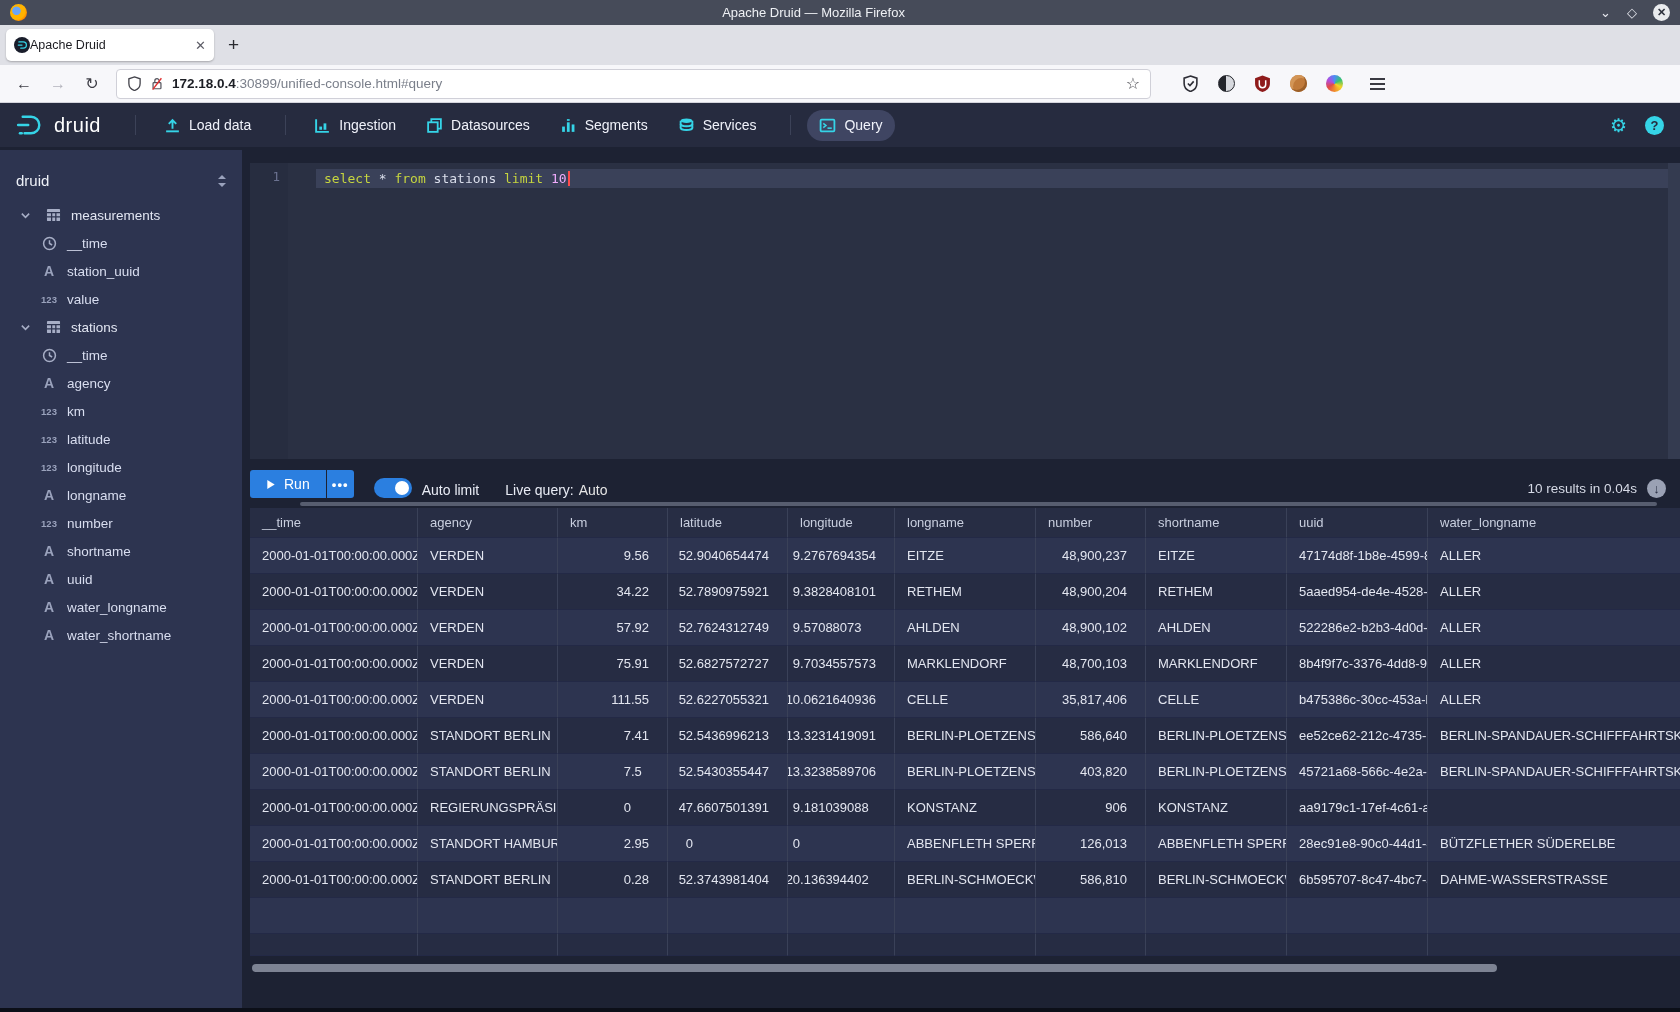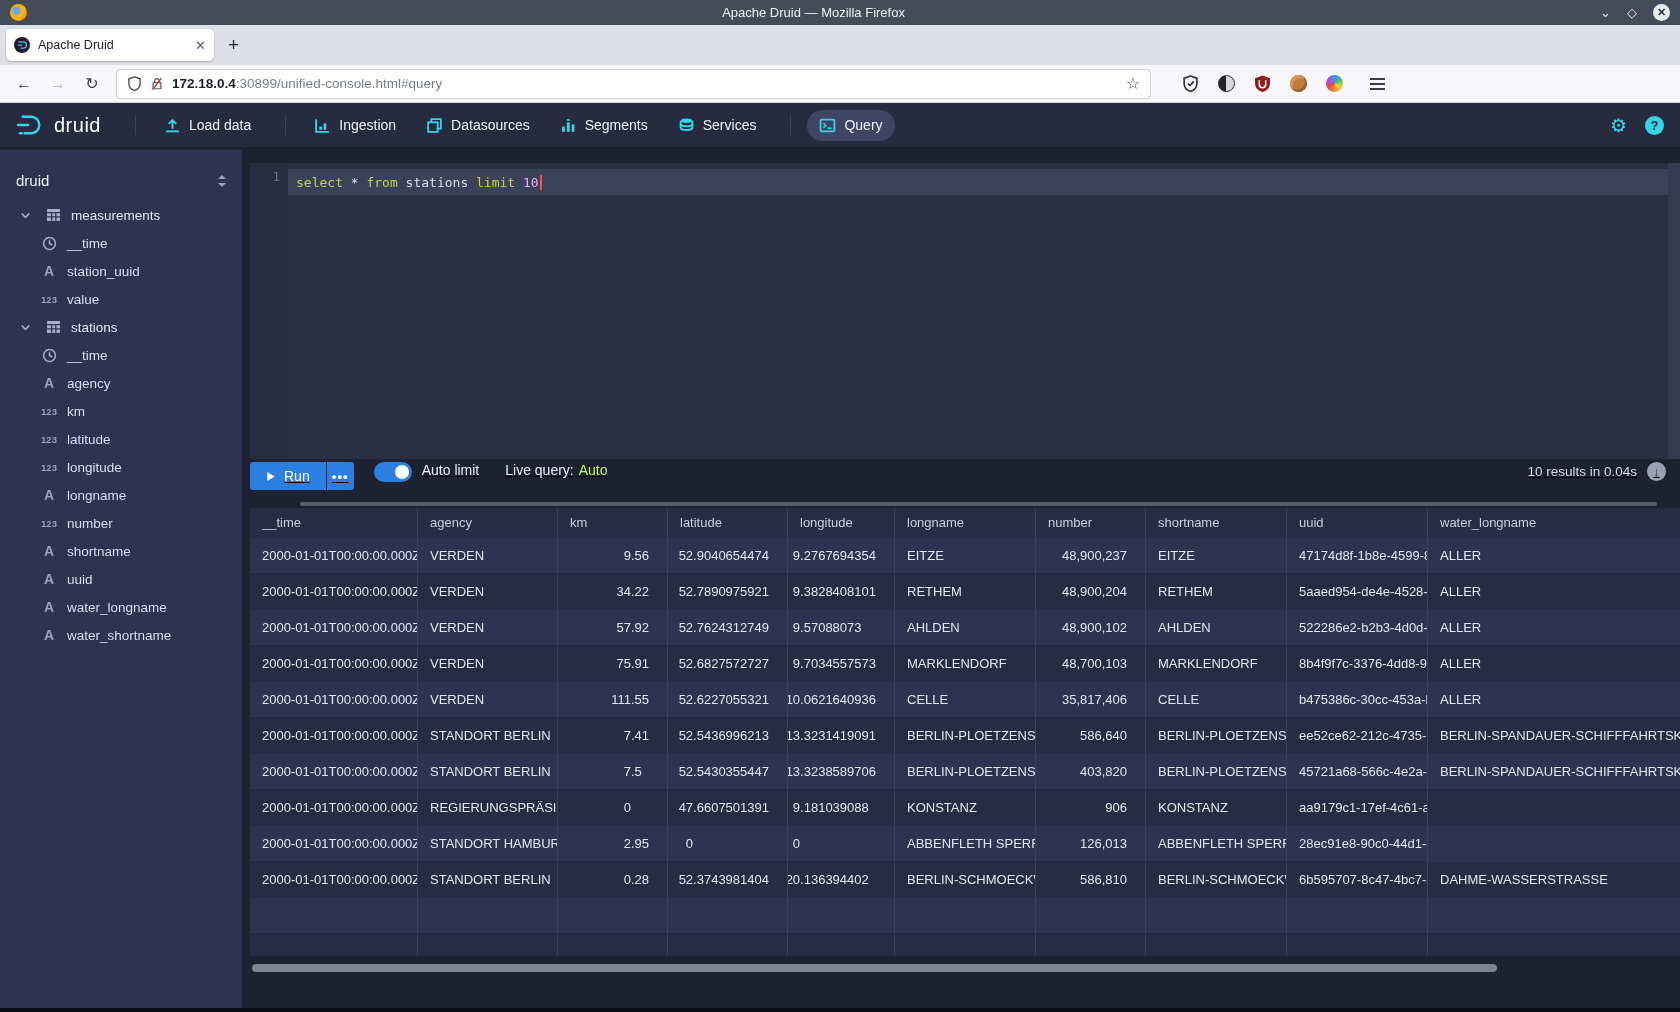--- a/index.html
+++ b/index.html
@@ -10,21 +10,21 @@
   .titlebar { height:25px; background:#464b59; display:flex; align-items:center; padding:0 10px; }
   .ff-logo { width:17px; height:17px; border-radius:50%;
     background:radial-gradient(circle at 38% 40%, #6aa5f8 0 26%, #ffb300 32% 58%, #ff4d00 92%); }
   .win-title { flex:1; text-align:center; color:#eef0f4; font-size:13px; }
   .win-controls { display:flex; gap:16px; align-items:center; color:#e8eaf0; font-size:13px; }
   .win-close { width:17px; height:17px; background:#e9ebee; color:#30343f; border-radius:50%;
     display:flex; align-items:center; justify-content:center; font-size:11px; font-weight:bold; }
 
   .tabbar { height:40px; background:#dfe0e6; display:flex; align-items:center; padding:0 6px; }
   .tab { width:208px; height:32px; background:#ffffff; border-radius:5px; box-shadow:0 1px 2px rgba(0,0,0,.25);
-    display:flex; align-items:center; padding:0 8px; gap:8px; }
+    display:flex; align-items:center; padding:0 8px; }
   .favicon { width:16px; height:16px; border-radius:50%; background:#191d2b; display:flex; align-items:center; justify-content:center; }
   .tab-label { flex:1; font-size:12.5px; color:#1b1b20; white-space:nowrap; overflow:hidden; }
   .tab-close { color:#5c5c66; font-size:13px; }
   .newtab { margin-left:14px; font-size:19px; color:#2a2a30; }
 
   .urlrow { height:38px; background:#f7f7fa; border-bottom:1px solid #d4d4dc; display:flex; align-items:center; padding:0 10px; gap:6px; }
   .navbtn { width:28px; height:28px; display:flex; align-items:center; justify-content:center; font-size:16px; color:#3e3e46; }
   .navbtn.disabled { color:#b3b3bc; }
   .urlfield { width:1035px; height:30px; background:#ffffff; border:1px solid #d0d0d8; border-radius:4px;
     display:flex; align-items:center; padding:0 10px; gap:8px; margin-left:4px; }
@@ -69,36 +69,36 @@
   .t-ic .abc { font-size:14px; font-weight:bold; color:#9aa2bc; }
   .t-ic .n123 { font-size:9.5px; font-weight:bold; color:#9aa2bc; letter-spacing:0; }
 
   .content { position:absolute; left:250px; right:0; top:0; bottom:4px; }
 
   
   .editor { position:absolute; left:0; right:0; top:13px; height:296px; background:#2a3043; display:flex; }
   .gutter { width:38px; background:#272d40; color:#6b7290; font-family:"DejaVu Sans Mono", monospace;
     font-size:12.5px; text-align:right; padding:6px 8px 0 0; }
   .codearea { flex:1; position:relative; font-family:"DejaVu Sans Mono", monospace; font-size:13px; padding-top:6px; }
-  .codeline { height:26px; background:#3a4159; display:flex; align-items:center; padding-left:8px; white-space:pre; }
+  .codeline { height:19px; background:#3a4159; display:flex; align-items:center; padding-left:8px; white-space:pre;margin-left:28px; }
   .kw { color:#c6d53f; } .pl { color:#dadeeb; } .numtok { color:#f0abfc; }
   .cursor { display:inline-block; width:2px; height:15px; background:#ff4c4c; margin-left:1px; }
   .ed-scroll { position:absolute; right:0; top:0; bottom:0; width:12px; background:#343b50; }
 
   
-  .runbar { position:absolute; left:0; right:0; top:312px; height:36px; display:flex; align-items:flex-start;text-decoration:underline; }
+  .runbar { position:absolute; left:0; right:0; top:312px; height:36px; display:flex; align-items:flex-end; }
   .run-btn { height:28px; background:#2b7fe0; color:#fff; border-radius:3px 0 0 3px; display:flex; align-items:center;
     gap:8px; padding:0 16px; font-size:14px; }
   .more-btn { height:28px; width:27px; background:#2b7fe0; color:#fff; border-radius:0 3px 3px 0; margin-left:1px;
     display:flex; align-items:center; justify-content:center; font-size:13px; letter-spacing:1px; font-weight:bold; }
   .switch { width:38px; height:20px; border-radius:10px; background:#2b7fe0; position:relative; margin-left:20px; }
   .switch .knob { position:absolute; right:3px; top:3px; width:14px; height:14px; border-radius:50%; background:#fff; }
   .runbar-label { color:#e9ecf5; font-size:14px; margin-left:10px; }
   .lq { margin-left:26px; }
-  .lq-val { color:#bef264; }
+  .lq-val { color:#e5e5e5; }
   .results-info { margin-left:auto; color:#d6dae6; font-size:13.5px; display:flex; align-items:center; gap:10px; padding-right:14px; }
   .dl { width:19px; height:19px; border-radius:50%; background:#9aa1b4; color:#252b40; display:flex;
     align-items:center; justify-content:center; font-size:13px; font-weight:bold; }
 
   
   .topscroll { position:absolute; top:352px; left:50px; width:1357px; height:4px; background:#575d6f; border-radius:2px; }
   .bottomscroll { position:absolute; top:814px; left:2px; width:1245px; height:8px; background:#7d8393; border-radius:4px; }
 
   
   .rtable { position:absolute; left:0; top:358px; width:1430px; height:452px; overflow:hidden; font-size:13px; }
@@ -539,20 +539,21 @@
         <div class="trow lite">
           <div class="tcell c0">2000-01-01T00:00:00.000Z</div>
           <div class="tcell c1">STANDORT HAMBURG</div>
           <div class="tcell c2 num">2.95</div>
           <div class="tcell c3 num">0           </div>
           <div class="tcell c4 num">0           </div>
           <div class="tcell c5">ABBENFLETH SPERRWERK</div>
           <div class="tcell c6 num">126,013</div>
           <div class="tcell c7">ABBENFLETH SPERRWERK</div>
           <div class="tcell c8">28ec91e8-90c0-44d1-8fc</div>
+          <div class="tcell c9">BÜTZFLETHER SÜDERELBE</div>
         </div>
         <div class="trow dark">
           <div class="tcell c0">2000-01-01T00:00:00.000Z</div>
           <div class="tcell c1">STANDORT BERLIN</div>
           <div class="tcell c2 num">0.28</div>
           <div class="tcell c3 num">52.3743981404</div>
           <div class="tcell c4 num">20.136394402 </div>
           <div class="tcell c5">BERLIN-SCHMOECKWITZW</div>
           <div class="tcell c6 num">586,810</div>
           <div class="tcell c7">BERLIN-SCHMOECKWITZW</div>

